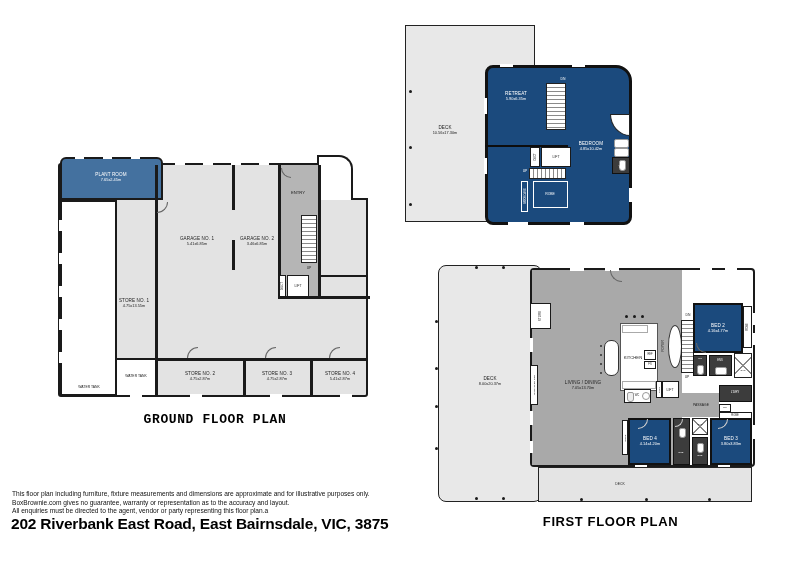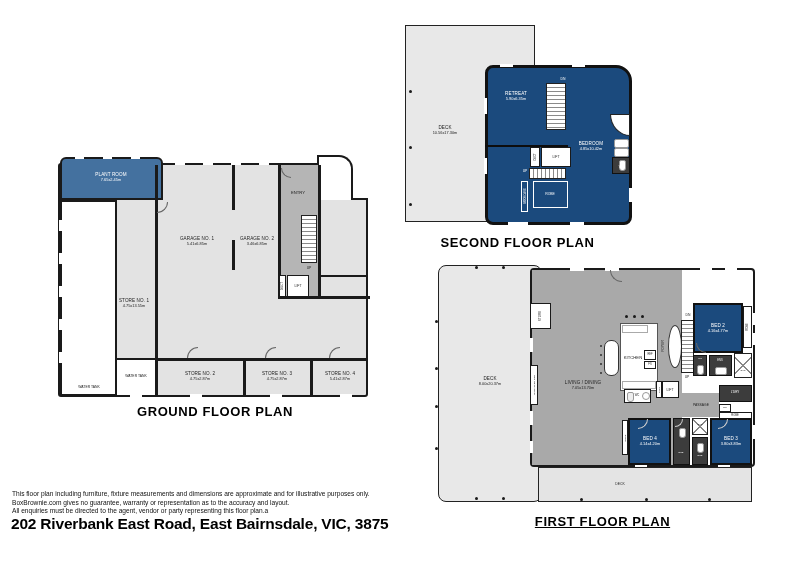--- a/index.html
+++ b/index.html
@@ -130,21 +130,21 @@
       <div class="dm">4.75x2.87m</div>
     </div>
     <div class="rl" style="left:222px;top:226px;">
       <div class="nm">STORE NO. 3</div>
       <div class="dm">4.75x2.87m</div>
     </div>
     <div class="rl" style="left:285px;top:226px;">
       <div class="nm">STORE NO. 4</div>
       <div class="dm">5.41x2.87m</div>
     </div>
-    <div class="plan-title" style="left:0;top:254px;width:320px;">GROUND FLOOR PLAN</div>
+    <div class="plan-title" style="left:0;top:262px;width:320px;font-family:Liberation Mono, monospace;">GROUND FLOOR PLAN</div>
   </section>
 
   <section class="plan" style="left:400px;top:8px;width:262px;height:252px;">
 
     <div class="room" style="left:5px;top:17px;width:130px;height:197px;background:#e8e8e8;border:1.5px solid #222;"></div>
     <div class="dot" style="left:9px;top:82px;"></div>
     <div class="dot" style="left:9px;top:138px;"></div>
     <div class="dot" style="left:9px;top:195px;"></div>
 
     <div class="room" style="left:85px;top:57px;width:147px;height:160px;background:#1b4a7d;border:3px solid #111;border-radius:8px 16px 8px 8px;"></div>
@@ -183,21 +183,20 @@
       <div class="nm">BEDROOM</div>
       <div class="dm">4.85x10.42m</div>
     </div>
     <div class="sl xs wh" style="left:163px;top:71px;color:#fff;">DN</div>
     <div class="sl xs wh" style="left:125px;top:163px;color:#fff;">UP</div>
     <div class="sl xs" style="left:156px;top:149px;">LIFT</div>
     <div class="vlab" style="left:135px;top:149px;font-size:2.6px;">DUCT</div>
     <div class="vlab" style="left:125px;top:188px;color:#fff;font-size:2.8px;">BOOKCASE</div>
     <div class="sl xs wh" style="left:150px;top:186px;color:#fff;">ROBE</div>
     <div class="sl wh" style="left:221px;top:160px;color:#fff;font-size:2.8px;">WC</div>
-    <div class="plan-title" style="left:0;top:227px;width:235px;">SECOND FLOOR PLAN</div>
   </section>
 
   <section class="plan" style="left:430px;top:253px;width:350px;height:290px;">
 
     <div class="room" style="left:8px;top:12px;width:104px;height:237px;background:#e8e8e8;border:1.5px solid #222;border-radius:8px;"></div>
     <div class="dot" style="left:5px;top:67px;"></div>
     <div class="dot" style="left:5px;top:114px;"></div>
     <div class="dot" style="left:5px;top:152px;"></div>
     <div class="dot" style="left:5px;top:194px;"></div>
     <div class="dot" style="left:45px;top:13px;"></div>
@@ -317,21 +316,21 @@
     </div>
     <div class="vlab" style="left:195px;top:185px;font-size:2.4px;">ROBE</div>
     <div class="sl wh" style="left:251px;top:200px;color:#fff;font-size:2.4px;">ENS</div>
     <div class="sl wh" style="left:270px;top:203px;color:#fff;font-size:2.4px;">ENS</div>
     <div class="sl" style="left:270px;top:172px;font-size:2.4px;">SHR</div>
     <div class="rl" style="left:301px;top:188px;color:#fff;">
       <div class="nm">BED 3</div>
       <div class="dm">3.80x3.83m</div>
     </div>
     <div class="sl xs" style="left:190px;top:231px;">DECK</div>
-    <div class="plan-title" style="left:0;top:261px;width:345px;text-decoration:underline;">FIRST FLOOR PLAN</div>
+    <div class="plan-title" style="left:8px;top:261px;width:345px;">FIRST FLOOR PLAN</div>
   </section>
 
   <div class="disc">
     <div>This floor plan including furniture, fixture measurements and dimensions are approximate and for illustrative purposes only.</div>
     <div>BoxBrownie.com gives no guarantee, warranty or representation as to the accuracy and layout.</div>
     <div>All enquiries must be directed to the agent, vendor or party representing this floor plan.a</div>
   </div>
   <div class="addr">202 Riverbank East Road, East Bairnsdale, VIC, 3875</div>
 
 </div>

